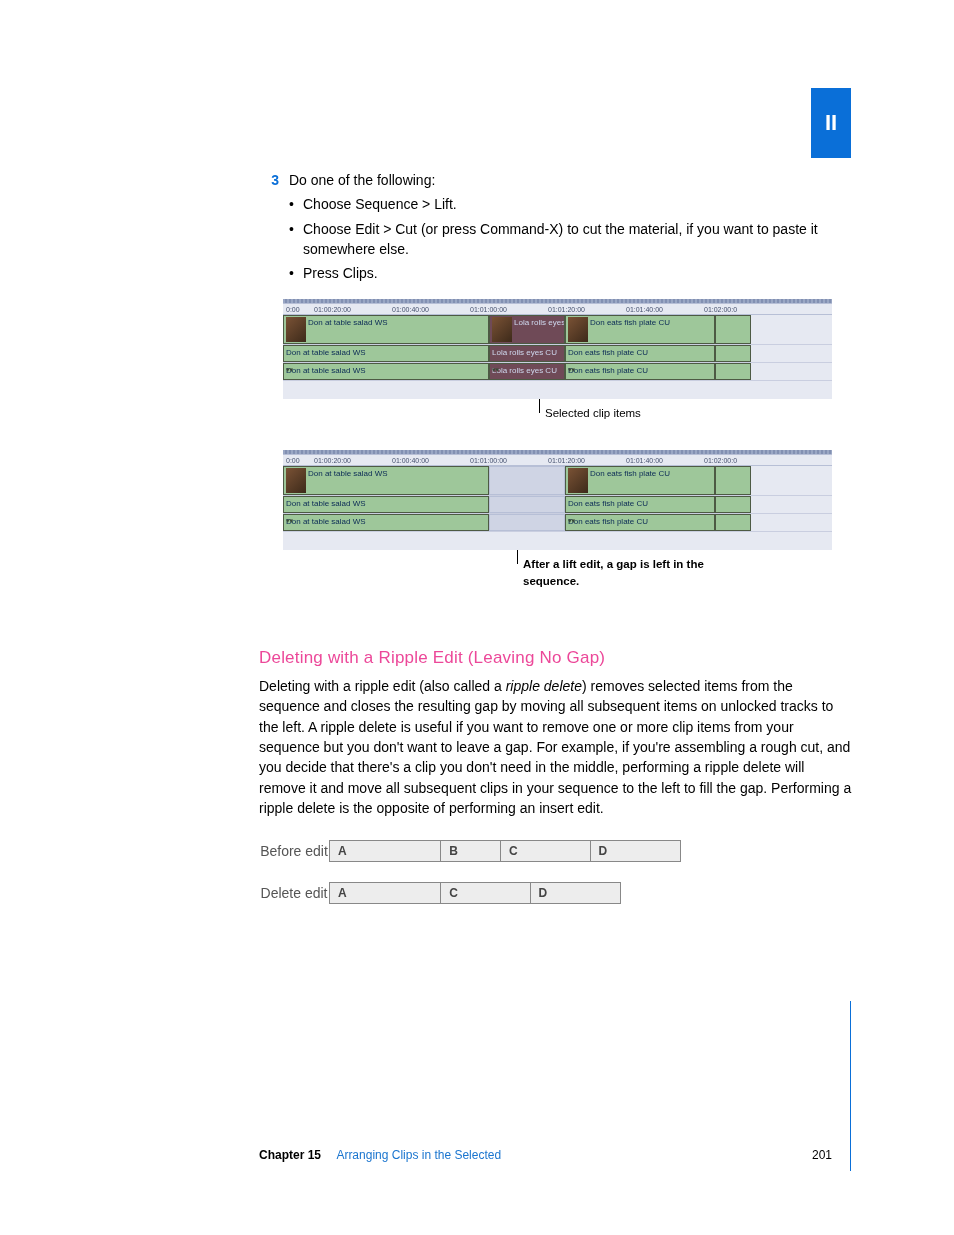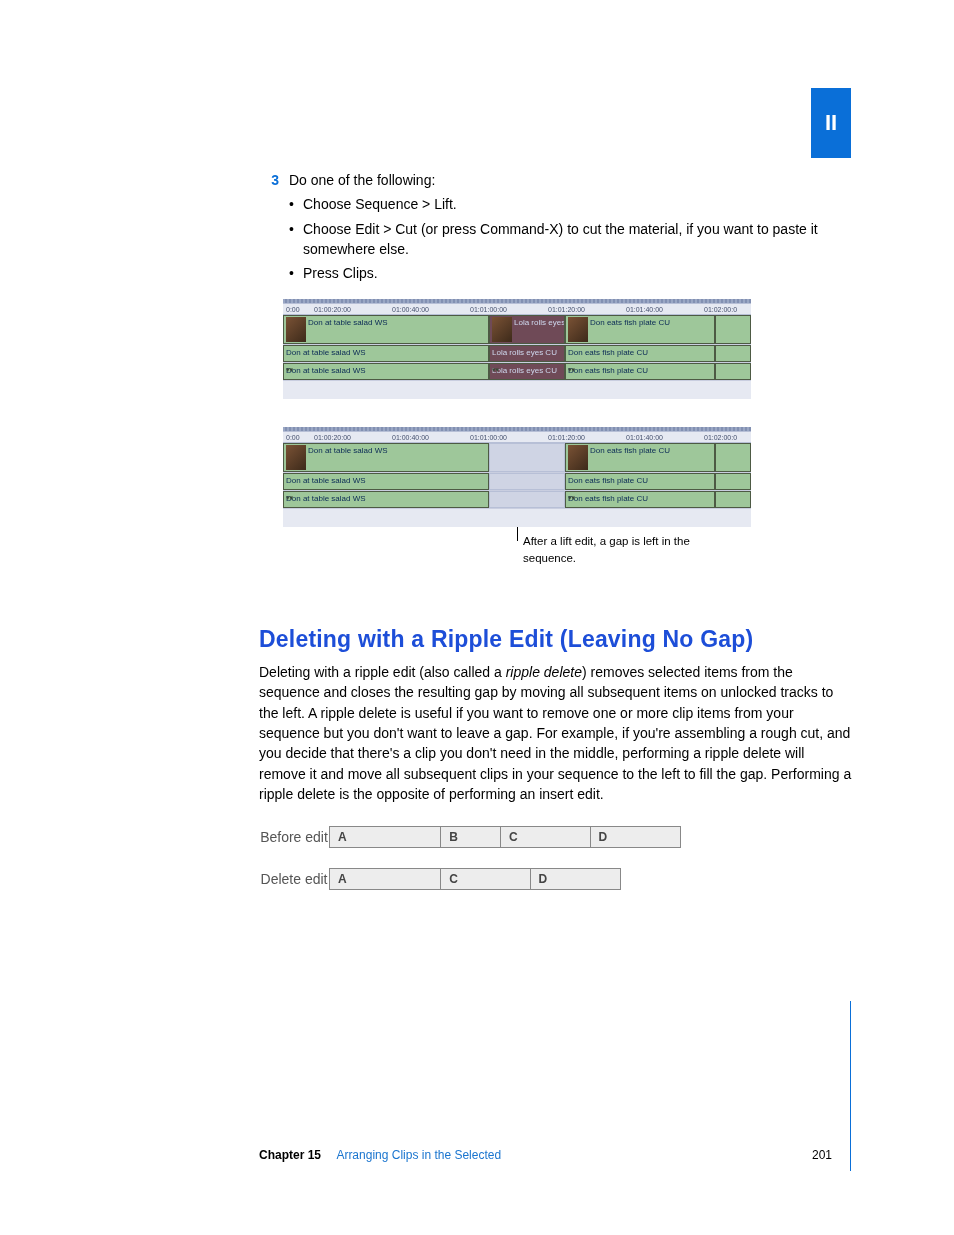--- a/index.html
+++ b/index.html
@@ -47,21 +47,21 @@
   }
   .step-text { flex: 1; }
   .bullets { margin-left: 30px; }
   .bullet-row { display: flex; margin-bottom: 4px; }
   .bullet-dot { width: 14px; flex-shrink: 0; }
   .bullet-text { flex: 1; }
 
   
   .tl-wrap { margin-top: 16px; }
   .tl {
-    width: 468px;
+    width: 549px;
     margin-left: 24px;
     font-size: 8px;
     line-height: 1;
   }
   .tl-ruler-top {
     height: 4px;
     background: repeating-linear-gradient(90deg,#9aa7c4 0 2px,#8290b2 2px 4px);
   }
   .tl-ruler {
     height: 12px;
@@ -115,27 +115,27 @@
     font-size: 11.5px;
     position: relative;
     padding-left: 6px;
   }
   .callout::before {
     content:"";
     position:absolute;
     left:0; top:-6px;
     width:1px; height:14px; background:#000;
   }
-  .callout.two { margin-left: 258px; width: 190px; }
+  .callout.two { margin-left: 258px; width: 190px; font-weight: bold; }
 
   
   .h2 {
-    color: #1d4ed8;
-    font-size: 23px;
-    font-weight: 700;
+    color: #ec4899;
+    font-size: 17px;
+    font-weight: 400;
     margin-top: 56px;
     margin-bottom: 6px;
     letter-spacing: 0.2px;
   }
   .para { margin-bottom: 0; }
   .italic { font-style: italic; }
 
   
   .ba-block { margin-top: 22px; }
   .ba-row { display:flex; align-items:center; margin-bottom: 20px; }
@@ -225,20 +225,21 @@
         <div class="clip green" style="left:432px;width:36px"></div>
       </div>
       <div class="tl-track" style="height:18px">
         <div class="clip green" style="left:0;width:206px"><span class="audiomark" style="left:2px">▾▾</span><span class="lbl">Don at table salad WS</span></div>
         <div class="clip sel" style="left:206px;width:76px"><span class="audiomark" style="left:2px">▾▾</span><span class="lbl">Lola rolls eyes CU</span></div>
         <div class="clip green" style="left:282px;width:150px"><span class="audiomark" style="left:2px">▾▾</span><span class="lbl">Don eats fish plate CU</span></div>
         <div class="clip green" style="left:432px;width:36px"></div>
       </div>
       <div class="tl-track padded"></div>
     </div>
+    <div class="callout">Selected clip items</div>
   </div>
 
   <div class="tl-wrap" style="margin-top:28px">
     <div class="tl">
       <div class="tl-ruler-top"></div>
       <div class="tl-ruler">
         <div class="tl-tick first">0:00</div>
         <div class="tl-tick">01:00:20:00</div>
         <div class="tl-tick">01:00:40:00</div>
         <div class="tl-tick">01:01:00:00</div>

